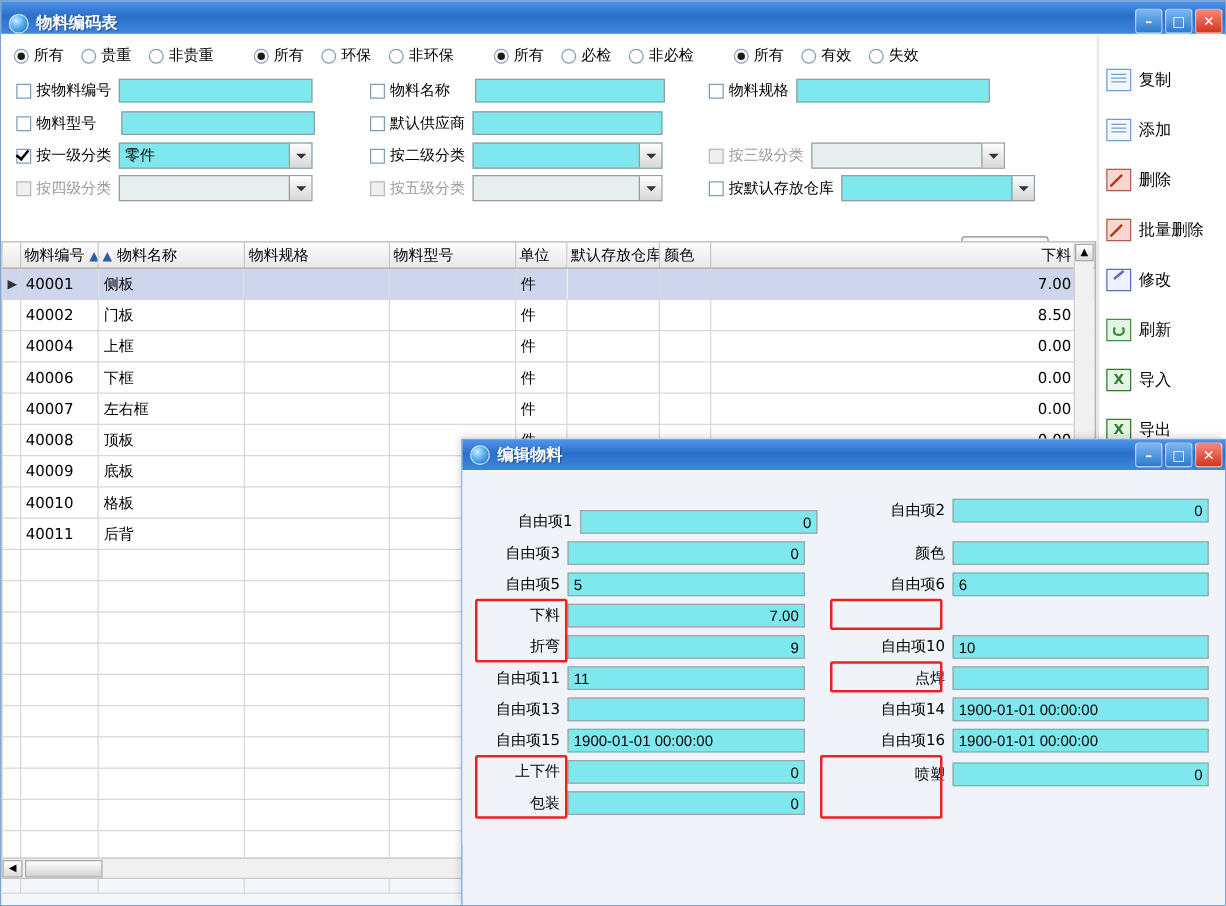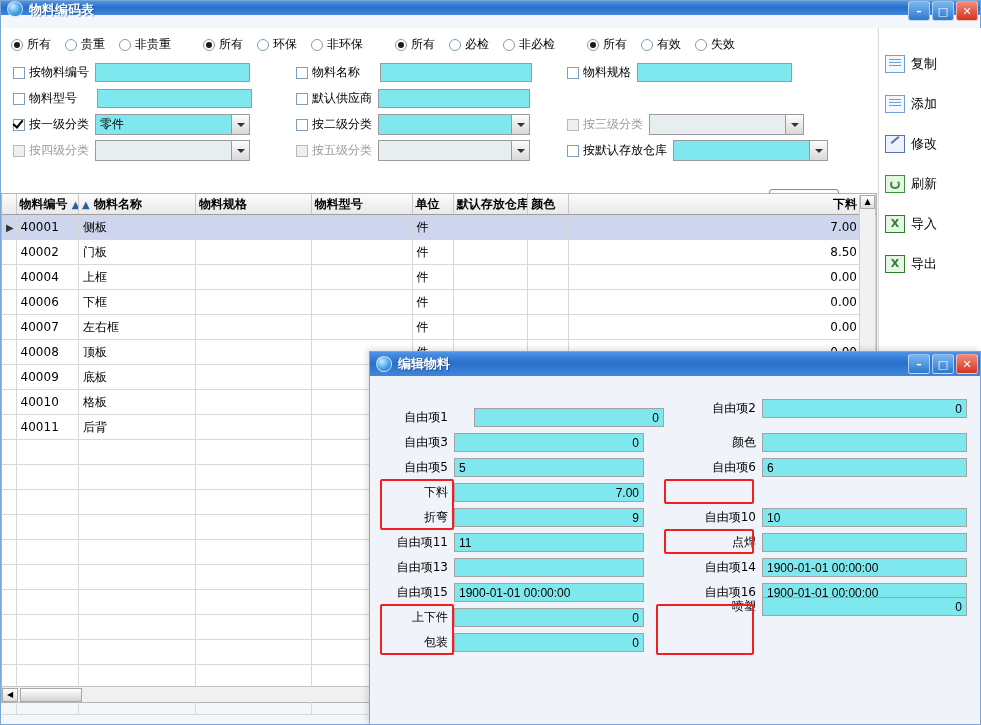--- a/index.html
+++ b/index.html
@@ -13,23 +13,23 @@
     position:relative;
   }
   
   .window{
     position:absolute;left:0;top:0;width:981px;height:725px;
     border:1px solid #7ba7d4;
     box-sizing:border-box;
     background:#f3f6fb;
   }
   .titlebar{
-    height:14px;
+    height:26px;
     background:linear-gradient(to bottom,#4f94e8 0%,#2a6fc9 45%,#3f86dd 100%);
-    display:flex;align-items:flex-start;
+    display:flex;align-items:flex-end;
     padding:0 2px 0 6px;
     color:#fff;
     font-weight:bold;
     font-size:13px;
   }
   .title-ico{
     width:16px;height:16px;border-radius:50%;
     background:radial-gradient(circle at 35% 32%,#cfe9ff 0%,#57b0f0 45%,#1060a8 100%);
     margin-right:6px;flex:0 0 auto;
     border:1px solid #ffffffaa;
@@ -142,21 +142,21 @@
     background:#5c6fb0;transform:rotate(-40deg);}
   
   .gridwrap{
     position:absolute;left:0;top:192px;width:876px;height:510px;
     border:1px solid #b5b5b5;box-sizing:border-box;background:#fff;
   }
   table.grid{border-collapse:collapse;width:100%;table-layout:fixed;font-size:12px;}
   table.grid th{
     background:linear-gradient(to bottom,#fcfcfc,#e8e8e8);
     border-right:1px solid #c8c8c8;border-bottom:1px solid #9f9f9f;
-    font-weight:bold;height:20px;text-align:left;padding:0 3px;
+    font-weight:normal;height:20px;text-align:left;padding:0 3px;
     white-space:nowrap;overflow:hidden;
   }
   table.grid td{
     border-right:1px solid #d8d8d8;border-bottom:1px solid #d8d8d8;
     height:24px;padding:0 4px;white-space:nowrap;overflow:hidden;
   }
   tr.sel td{background:#cdd6ec;}
   td.num{text-align:right;}
   .rowmark{width:14px;text-align:center;color:#333;font-size:10px;}
   .sortarrow{color:#2a5fa5;font-size:10px;}
@@ -401,20 +401,28 @@
   </div>
 
   <div class="rtools">
     <div class="rtool" style="margin-top:16px">
       <span class="ic ic-doc"></span>
       <span>复制</span>
     </div>
     <div class="rtool">
       <span class="ic ic-doc"></span>
       <span>添加</span>
+    </div>
+    <div class="rtool">
+      <span class="ic ic-del"></span>
+      <span>删除</span>
+    </div>
+    <div class="rtool">
+      <span class="ic ic-del"></span>
+      <span>批量删除</span>
     </div>
     <div class="rtool">
       <span class="ic ic-pen"></span>
       <span>修改</span>
     </div>
     <div class="rtool">
       <span class="ic ic-green"></span>
       <span>刷新</span>
     </div>
     <div class="rtool">
@@ -695,21 +703,21 @@
     <div class="title-ico"></div>
     <div class="title-text">编辑物料</div>
     <div class="tbtn">–</div>
     <div class="tbtn">□</div>
     <div class="tbtn close">✕</div>
   </div>
 
 
   <div class="dlg-body">
 
-    <div class="frow" style="left:8px;top:32px;gap:20px;">
+    <div class="frow" style="left:18px;top:32px;">
       <span class="flab">自由项1</span>
       <input class="din right" style="width: 190px;" value="0">
     </div>
     <div class="frow" style="left:8px;top:57px;">
       <span class="flab">自由项3</span>
       <input class="din right" style="width: 190px;" value="0">
     </div>
     <div class="frow" style="left:8px;top:82px;">
       <span class="flab">自由项5</span>
       <input class="din" style="width: 190px;" value="5">
@@ -764,21 +772,21 @@
       <input class="din" style="width: 205px;" value="">
     </div>
     <div class="frow" style="left:316px;top:182px;">
       <span class="flab">自由项14</span>
       <input class="din" style="width: 205px;" value="1900-01-01 00:00:00">
     </div>
     <div class="frow" style="left:316px;top:207px;">
       <span class="flab">自由项16</span>
       <input class="din" style="width: 205px;" value="1900-01-01 00:00:00">
     </div>
-    <div class="frow" style="left:316px;top:221px;">
+    <div class="frow" style="left:316px;top:234px;">
       <span class="flab">喷塑</span>
       <input class="din right" style="width: 205px;" value="0">
     </div>
 
     <div class="redbox" style="left:10px;top:103px;width:74px;height:51px;"></div>
     <div class="redbox" style="left:10px;top:228px;width:74px;height:51px;"></div>
     <div class="redbox" style="left:294px;top:103px;width:90px;height:25px;"></div>
     <div class="redbox" style="left:294px;top:153px;width:90px;height:25px;"></div>
     <div class="redbox" style="left:286px;top:228px;width:98px;height:51px;"></div>
   </div>

